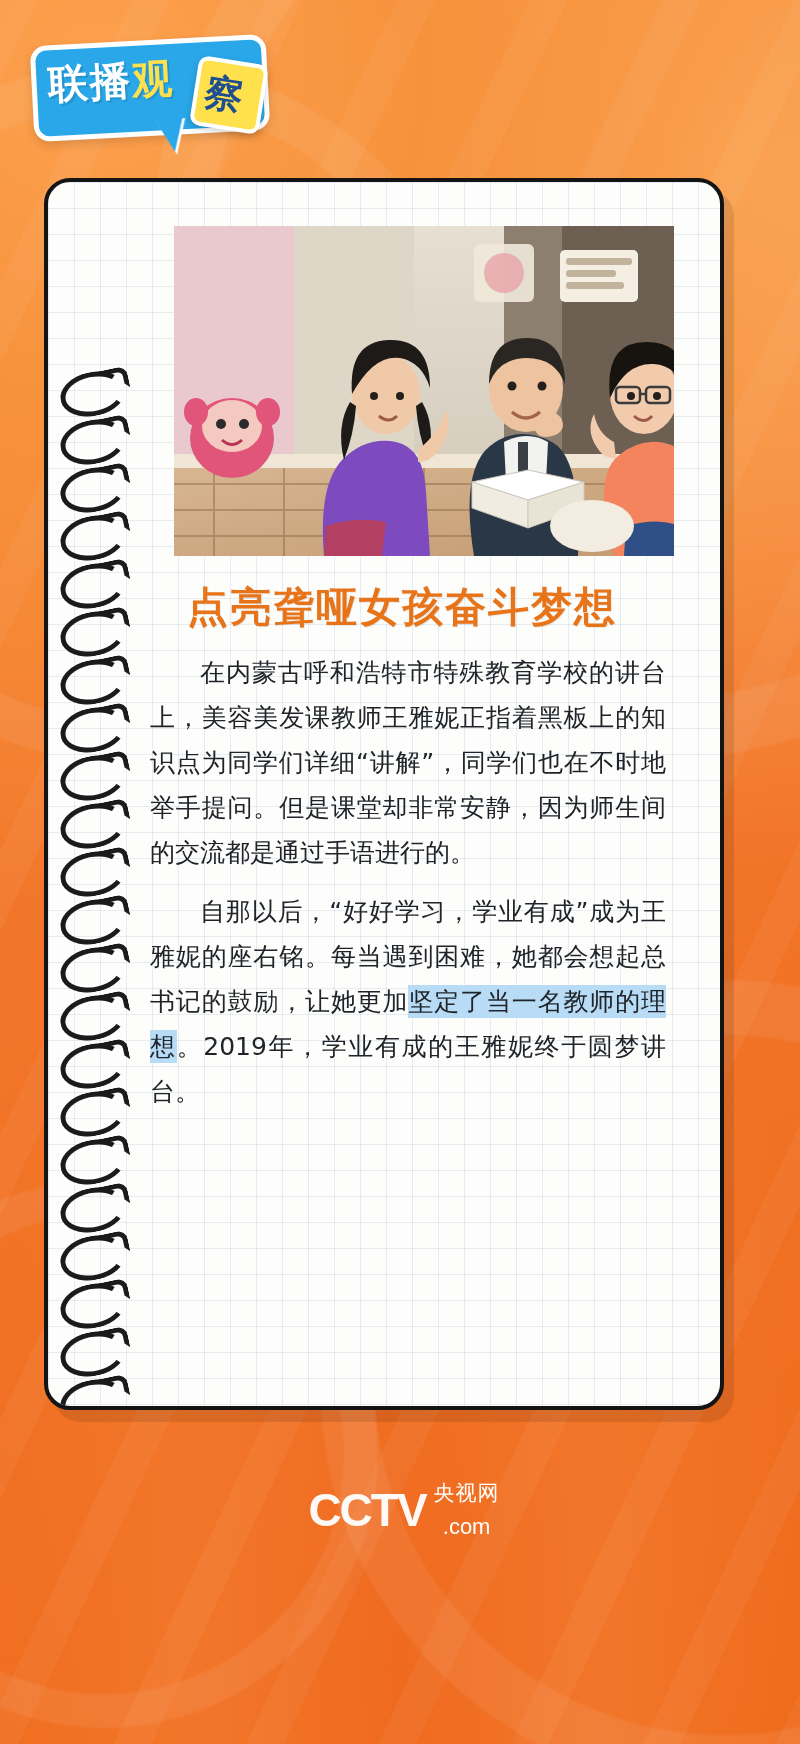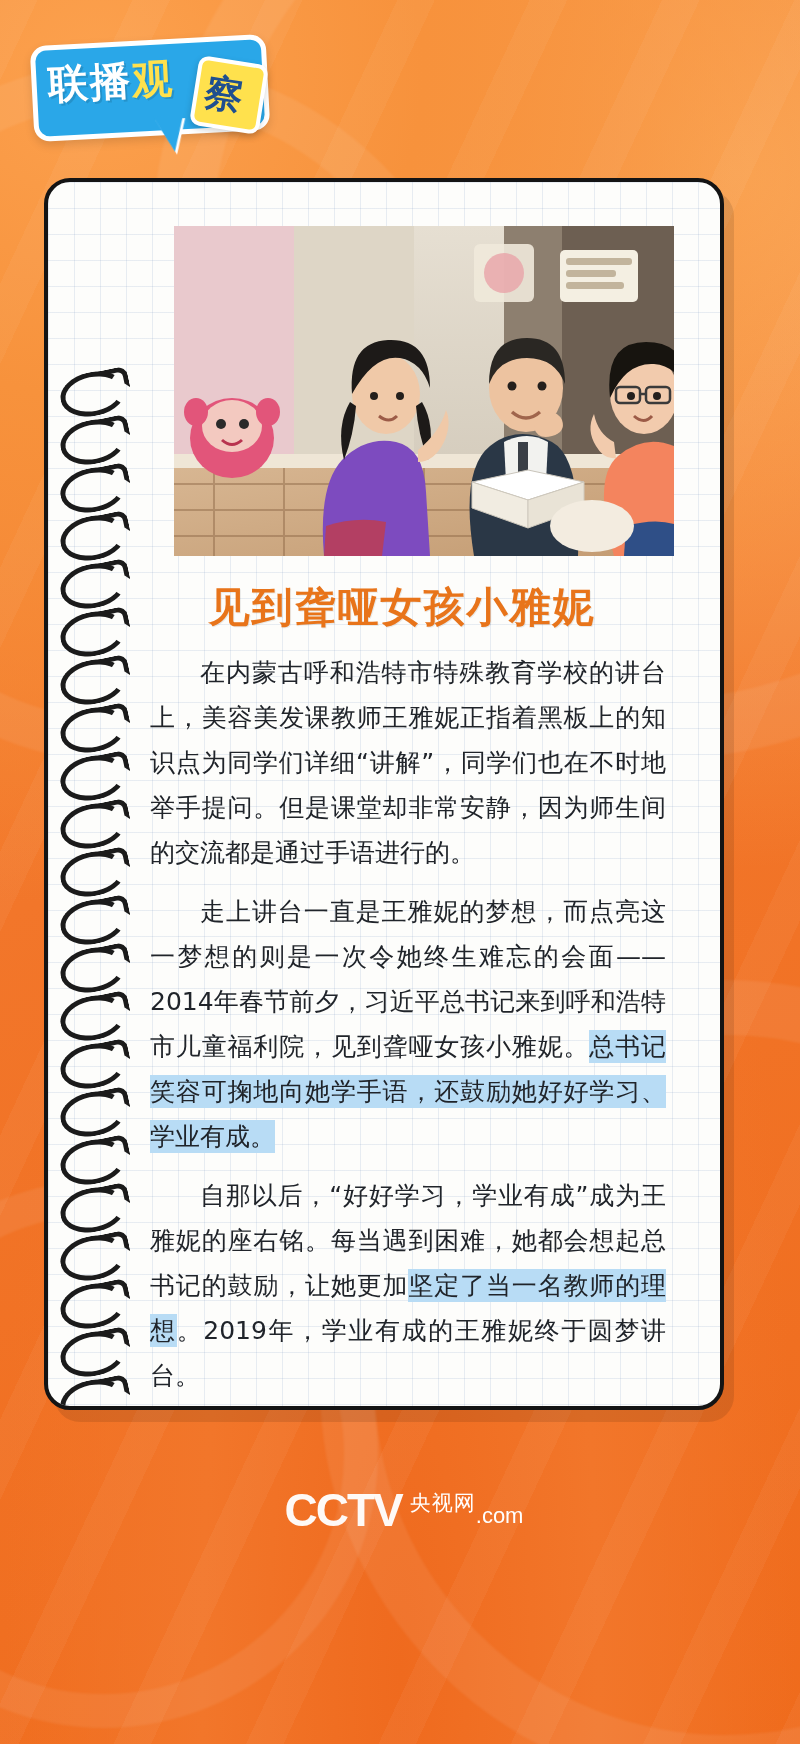--- a/index.html
+++ b/index.html
@@ -242,22 +242,22 @@
     font-size: 46px;
     font-weight: bold;
     color: #ffffff;
     letter-spacing: -2px;
     font-family: "Liberation Sans", sans-serif;
     opacity: 0.96;
     margin-left: 8px;
   }
   .cctv-sub {
     display: flex;
-    flex-direction: row;
-    align-items: flex-start;
+    flex-direction: column;
+    align-items: center;
     line-height: 1;
   }
   .cctv-cn {
     font-size: 21px;
     color: #ffffff;
     font-family: "DejaVu Sans", "Liberation Sans", sans-serif;
     letter-spacing: 1px;
   }
   .cctv-com {
     font-size: 22px;
@@ -412,25 +412,24 @@
           <rect x="442" y="161" width="24" height="16" rx="4" fill="none" stroke="#3a3a3a" stroke-width="2.5"></rect>
           <rect x="472" y="161" width="24" height="16" rx="4" fill="none" stroke="#3a3a3a" stroke-width="2.5"></rect>
           <path d="M466 168 h6" stroke="#3a3a3a" stroke-width="2.5"></path>
           <path d="M440 216 q-16 -8 -20 -28 q-8 16 2 32 q8 14 20 12 z" fill="#f2cbad"></path>
         </g>
 
         <ellipse cx="418" cy="300" rx="42" ry="26" fill="#f3ece0"></ellipse>
       </svg>
     </div>
 
-    <div class="headline">见到聋哑女孩小雅妮</div>
+    <div class="headline">点亮聋哑女孩奋斗梦想</div>
 
     <div class="body-text">
         <p><span>在内蒙古呼和浩特市特殊教育学校的讲台上，美容美发课教师王雅妮正指着黑板上的知识点为同学们详细“讲解”，同学们也在不时地举手提问。但是课堂却非常安静，因为师生间的交流都是通过手语进行的。</span></p>
-        <p><span>走上讲台一直是王雅妮的梦想，而点亮这一梦想的则是一次令她终生难忘的会面——2014年春节前夕，习近平总书记来到呼和浩特市儿童福利院，见到聋哑女孩小雅妮。</span><span class="mark">总书记笑容可掬地向她学手语，还鼓励她好好学习、学业有成。</span></p>
         <p><span>自那以后，“好好学习，学业有成”成为王雅妮的座右铭。每当遇到困难，她都会想起总书记的鼓励，让她更加</span><span class="mark">坚定了当一名教师的理想</span><span>。2019年，学业有成的王雅妮终于圆梦讲台。</span></p>
       </div>
 
   </div>
 </div>
 
 <div class="footer">
   <div class="cctv">CCTV</div>
   <div class="cctv-sub">
     <div class="cctv-cn">央视网</div>

